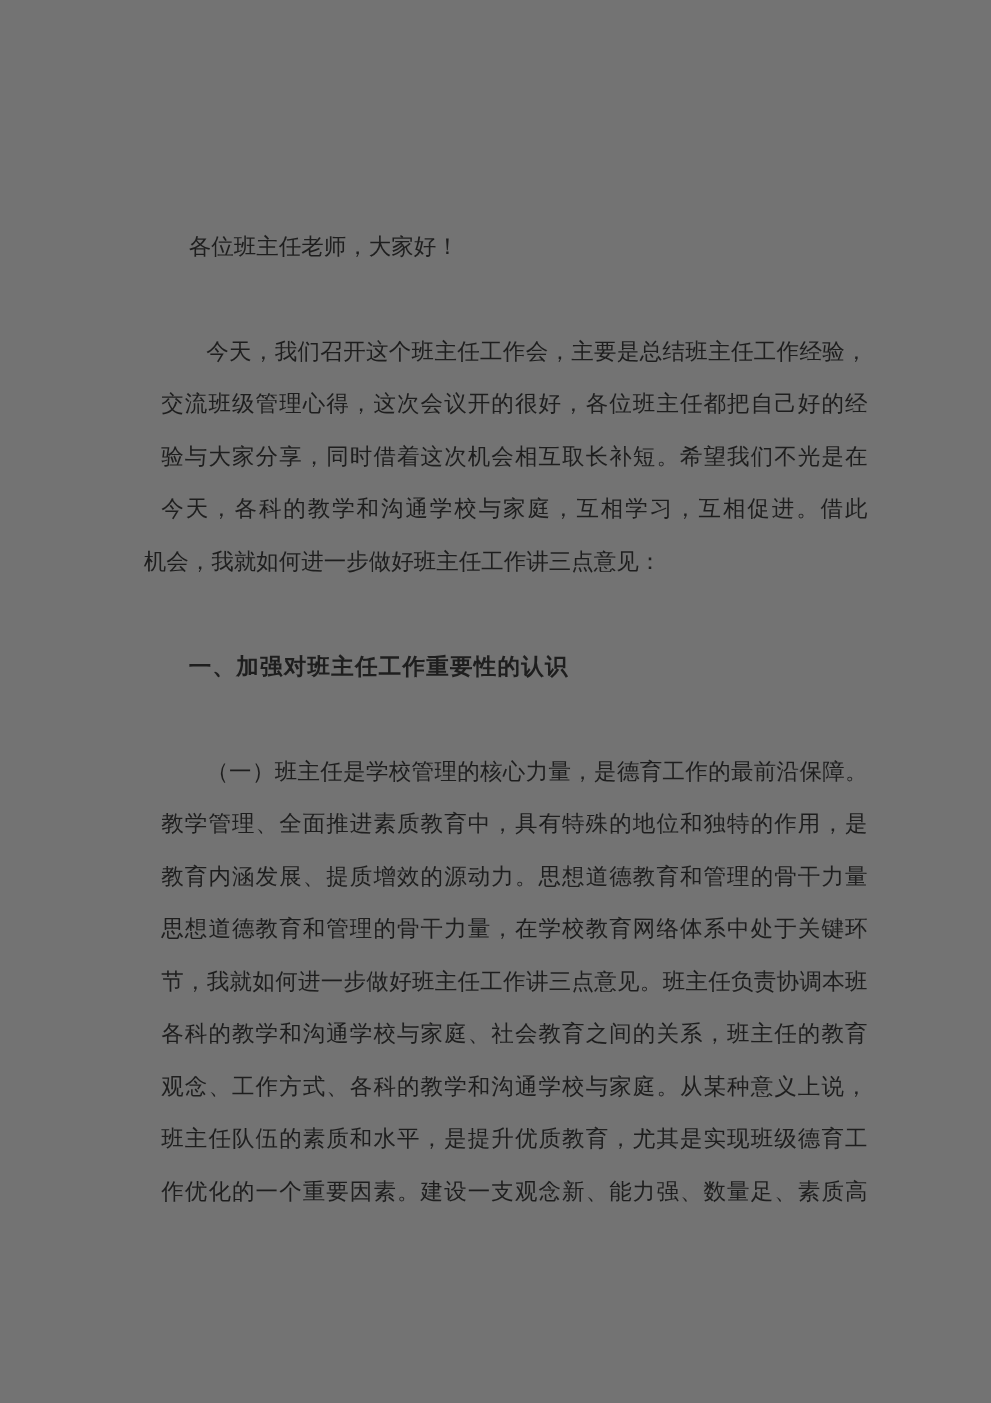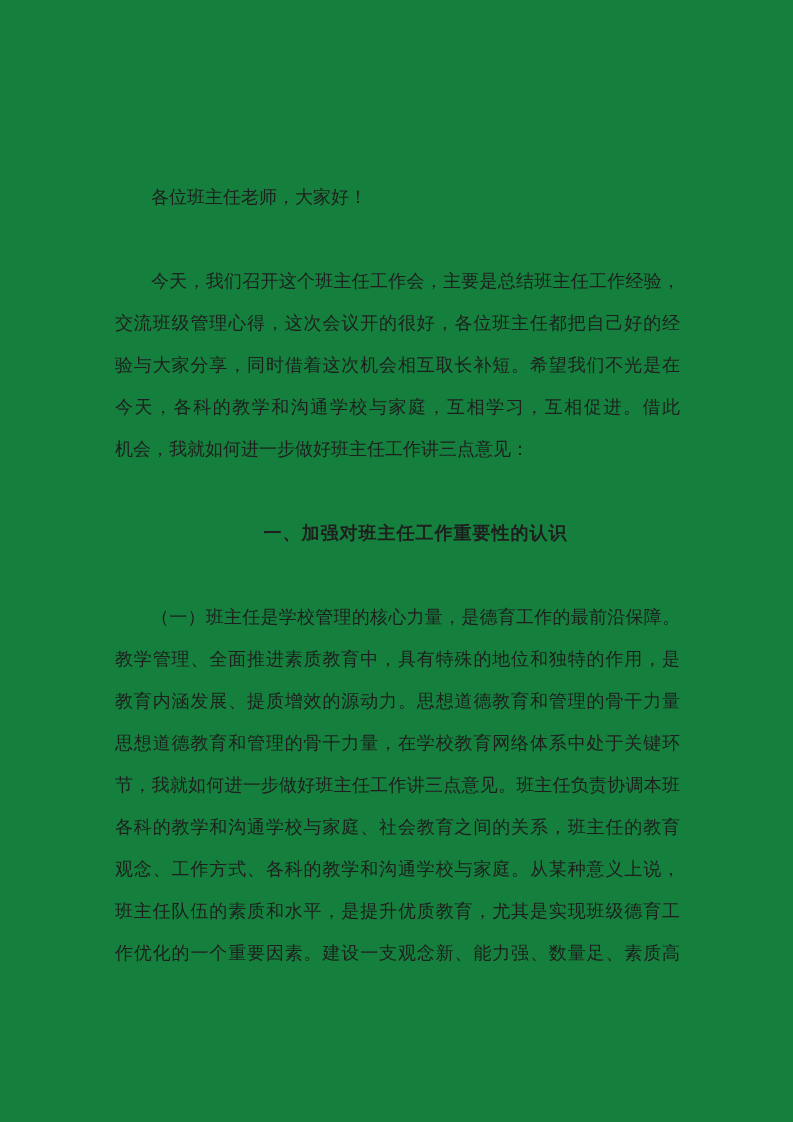--- a/index.html
+++ b/index.html
@@ -5,48 +5,48 @@
   html, body {
     margin: 0;
     padding: 0;
     background: #ffffff;
   }
   .page {
     position: relative;
     width: 793px;
     height: 1122px;
     box-sizing: border-box;
-    background: #15803d;
+    background: #737373;
     padding: 176px 113px 0 115px;
     font-family: "Liberation Serif", "DejaVu Serif", serif;
     font-size: 18px;
     line-height: 42px;
     color: #1e1e1e;
     overflow: hidden;
   }
   .block {
     margin: 0 0 42px 0;
   }
   .line {
     width: 100%;
   }
   .line.fill {
     text-align: justify;
     text-align-last: justify;
+    margin-left: 14px;
   }
   .line.short {
     text-align: left;
   }
   .indent {
     text-indent: 2em;
   }
   .heading .line {
     font-weight: bold;
     letter-spacing: 1px;
-    text-align: center;
   }
 </style>
 </head>
 <body>
 
 <div class="page">
 
   <div class="block">
     <div class="line short indent">各位班主任老师，大家好！</div>
   </div>

